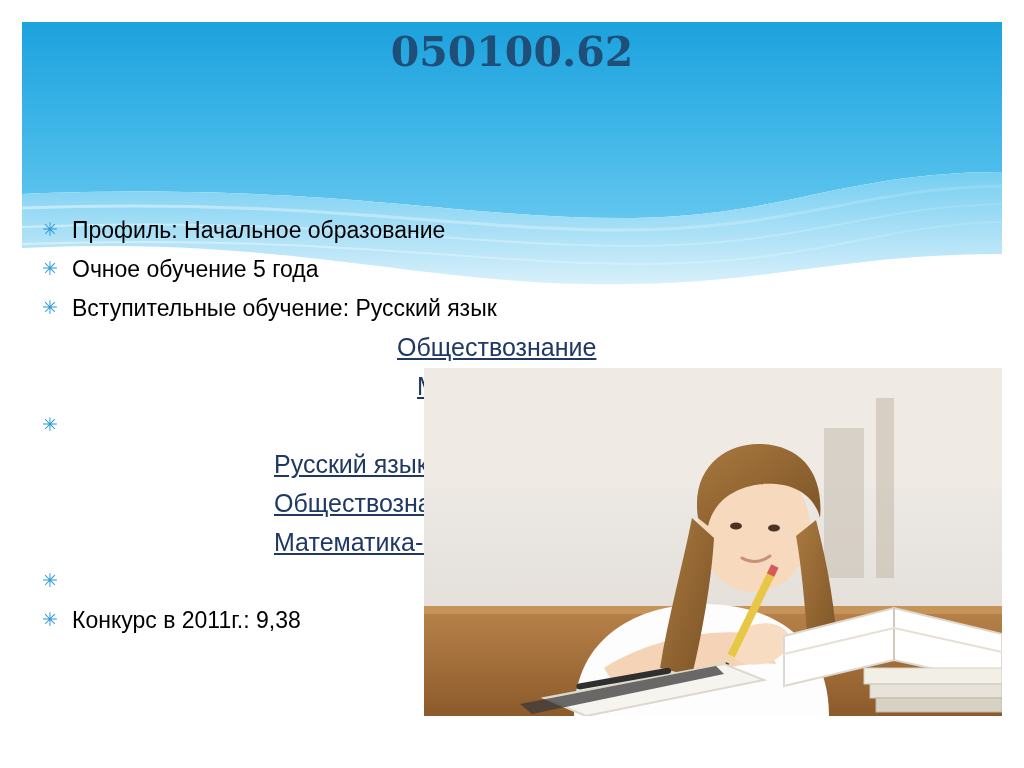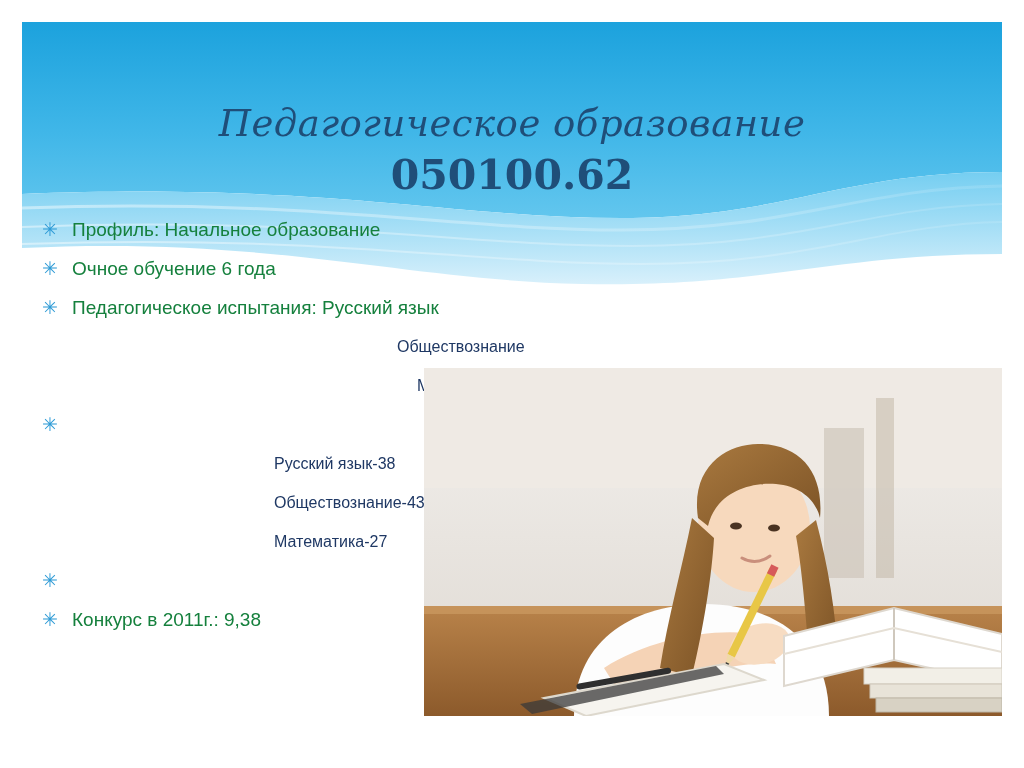--- a/index.html
+++ b/index.html
@@ -78,31 +78,32 @@
   }
   .bullet-mark {
     color: #2E9BD6;
     font-size: 19px;
     line-height: 30px;
     width: 30px;
     flex: 0 0 30px;
     text-align: left;
   }
   .bullet-text {
-    font-size: 19px;
-    color: #15803d;
+    font-size: 23px;
+    color: #000000;
     line-height: 30px;
     white-space: pre;
   }
   .sub-row {
     margin-bottom: 9px;
-    font-size: 16px;
+    font-size: 25px;
     color: #1F3864;
     line-height: 30px;
     white-space: pre;
+    text-decoration: underline;
   }
   .indent-1 { padding-left: 355px; }
   .indent-2 { padding-left: 375px; }
   .indent-3 { padding-left: 232px; }
 
   
   .photo {
     position: absolute;
     left: 424px;
     top: 368px;
@@ -139,40 +140,39 @@
       <path d="M0,0 H980 V150 C820,150 760,196 600,196 C430,196 300,160 0,172 Z" fill="url(#gradTop)"></path>
 
       <path d="M0,172 C300,160 430,196 600,196 C760,196 820,150 980,150 L980,232 C810,232 740,266 560,262 C380,258 250,214 0,226 Z" fill="url(#gradBottom)"></path>
 
       <path d="M0,186 C290,176 430,208 600,208 C770,208 840,166 980,164" fill="none" stroke="url(#gradWave)" stroke-width="3"></path>
       <path d="M0,205 C300,194 440,224 610,224 C780,224 850,184 980,182" fill="none" stroke="url(#gradWave)" stroke-width="2"></path>
       <path d="M0,222 C310,212 450,242 620,242 C790,242 860,202 980,200" fill="none" stroke="url(#gradWave)" stroke-width="2"></path>
     </svg>
 
     <div class="header-title-wrap">
-      <div class="title-line1">Педагогическое образование</div>
       <div class="title-line2">050100.62</div>
     </div>
   </div>
 
   <div class="content">
 
     <div class="bullet-row">
       <span class="bullet-mark">✳</span>
       <span class="bullet-text">Профиль: Начальное образование</span>
     </div>
 
     <div class="bullet-row">
       <span class="bullet-mark">✳</span>
-      <span class="bullet-text">Очное обучение 6 года</span>
-    </div>
-
-    <div class="bullet-row">
-      <span class="bullet-mark">✳</span>
-      <span class="bullet-text">Педагогическое испытания: Русский язык</span>
+      <span class="bullet-text">Очное обучение 5 года</span>
+    </div>
+
+    <div class="bullet-row">
+      <span class="bullet-mark">✳</span>
+      <span class="bullet-text">Вступительные обучение: Русский язык</span>
     </div>
 
     <div class="sub-row indent-1">Обществознание</div>
     <div class="sub-row indent-2">Математика</div>
 
     <div class="bullet-row">
       <span class="bullet-mark">✳</span>
     </div>
 
     <div class="sub-row indent-3">Русский язык-38</div>

